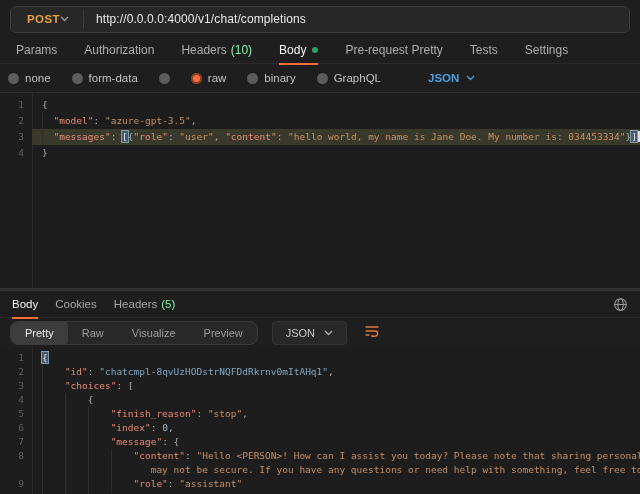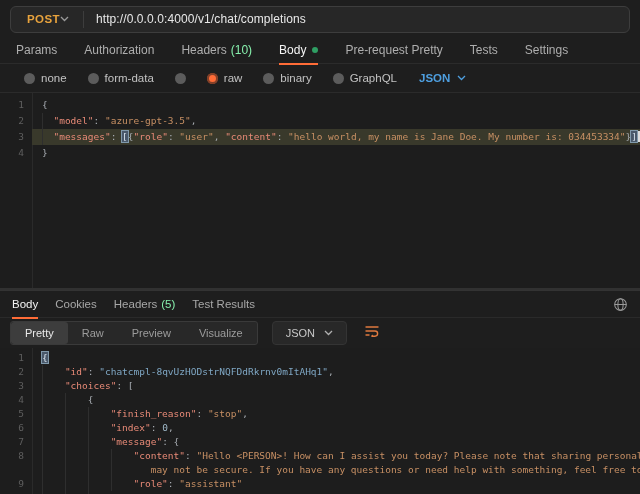--- a/index.html
+++ b/index.html
@@ -22,21 +22,21 @@
 
   
   .tabs-row { height:26px; display:flex; align-items:flex-start; padding:0 16px; border-bottom:1px solid #2b2b2b; }
   .tab { position:relative; font-size:12px; color:#aeaeae; padding:5px 0 8px 0; margin-right:27px; cursor:pointer; display:flex; align-items:center; }
   .tab.active { color:#f5f5f5; }
   .tab.active::after { content:""; position:absolute; left:0; right:0; bottom:0; height:2px; background:#ff6c37; }
   .tbadge { color:#86efac; margin-left:4px; }
   .tdot { width:6px; height:6px; border-radius:50%; background:#2f9e63; margin-left:6px; }
 
   
-  .modes-row { height:28px; display:flex; align-items:center; padding:0 24px; }
+  .modes-row { height:28px; display:flex; align-items:center; padding:0 8px;gap:25px; }
   .mode-list { display:flex; align-items:center; gap:21px; }
   .mode { display:flex; align-items:center; gap:6px; font-size:11.5px; color:#c2c2c2; cursor:pointer; }
   .radio { width:11px; height:11px; border-radius:50%; background:#5c5c5c; flex:0 0 11px; }
   .mode.on .radio { background:#ff6c37; box-shadow:inset 0 0 0 2px rgba(30,30,30,.55); }
   .lang-sel { display:flex; align-items:center; gap:7px; margin-left:22px; cursor:pointer; }
   .lang-sel .lang-label { color:#4e9fe0; font-size:11.5px; font-weight:bold; }
 
   
   .editor { position:relative; overflow:hidden; font-family:"DejaVu Sans Mono", monospace; font-size:9.5px; cursor:text; background:#1d1d1d; }
   #req-editor { height:198px; border-top:1px solid #2b2b2b; border-bottom:2px solid #313131; padding-top:4px; line-height:16px; }
@@ -59,21 +59,21 @@
 
   
   .resp-tabs-row { height:28px; display:flex; align-items:flex-start; padding:0 12px; border-top:1px solid #333; border-bottom:1px solid #2a2a2a; background:#1e1e1e; }
   .rtab { position:relative; font-size:11.5px; color:#a8a8a8; padding:7px 0 9px 0; margin-right:17px; cursor:pointer; }
   .rtab.active { color:#f2f2f2; }
   .rtab.active::after { content:""; position:absolute; left:0; right:0; bottom:0; height:2px; background:#ff6c37; }
   .globe-btn { margin-left:auto; padding-top:6px; cursor:pointer; }
 
   
   .view-row { height:30px; display:flex; align-items:center; padding:0 10px; background:#1e1e1e; }
-  .seg-group { display:flex; border:1px solid #3a3a3a; background:#282828; border-radius:3px; overflow:hidden; }
+  .seg-group { display:flex; border:1px solid #3a3a3a; background:#282828; border-radius:8px; overflow:hidden; }
   .seg { font-size:11px; color:#9c9c9c; padding:5px 14px; cursor:pointer; }
   .seg.on { background:#3d3d3d; color:#e9e9e9; border-radius:3px; }
   .resp-lang { display:flex; align-items:center; gap:9px; background:#282828; border:1px solid #343434; border-radius:4px; padding:5px 13px; margin-left:14px; font-size:11px; color:#c9c9c9; cursor:pointer; }
   .wrap-btn { margin-left:14px; padding:3px; cursor:pointer; display:flex; }
 </style>
 </head>
 <body>
 
 <div class="url-row">
   <div class="url-bar">
@@ -169,36 +169,35 @@
     <div class="crow">
       <span class="gut">4</span>
       <span class="code"><span class="tk-p">}</span></span>
     </div>
   </div>
 
 <div class="resp-tabs-row" id="resp-tabs">
     <div class="rtab active"><span>Body</span></div>
     <div class="rtab"><span>Cookies</span></div>
     <div class="rtab"><span>Headers</span><span class="tbadge">(5)</span></div>
-    <div class="rtab"><span>Test Results</span></div>
     <div class="globe-btn"><span><svg width="15" height="15" viewBox="0 0 16 16">
           <g fill="none" stroke="#9a9a9a" stroke-width="1.1">
             <circle cx="8" cy="8" r="6.2"></circle>
             <ellipse cx="8" cy="8" rx="2.8" ry="6.2"></ellipse>
             <line x1="1.8" y1="8" x2="14.2" y2="8"></line>
           </g>
         </svg></span></div>
   </div>
 
 <div class="view-row">
   <div class="seg-group" id="resp-modes">
       <div class="seg on">Pretty</div>
       <div class="seg">Raw</div>
+      <div class="seg">Visualize</div>
       <div class="seg">Preview</div>
-      <div class="seg">Visualize</div>
     </div>
   <div class="resp-lang">
     <span>JSON</span>
     <span class="chev">
       <svg width="9" height="6" viewBox="0 0 9 6">
           <polyline points="1,1 4.5,4.5 8,1" fill="none" stroke="#b0b0b0" stroke-width="1.3"></polyline>
         </svg>
     </span>
   </div>
   <div class="wrap-btn">

